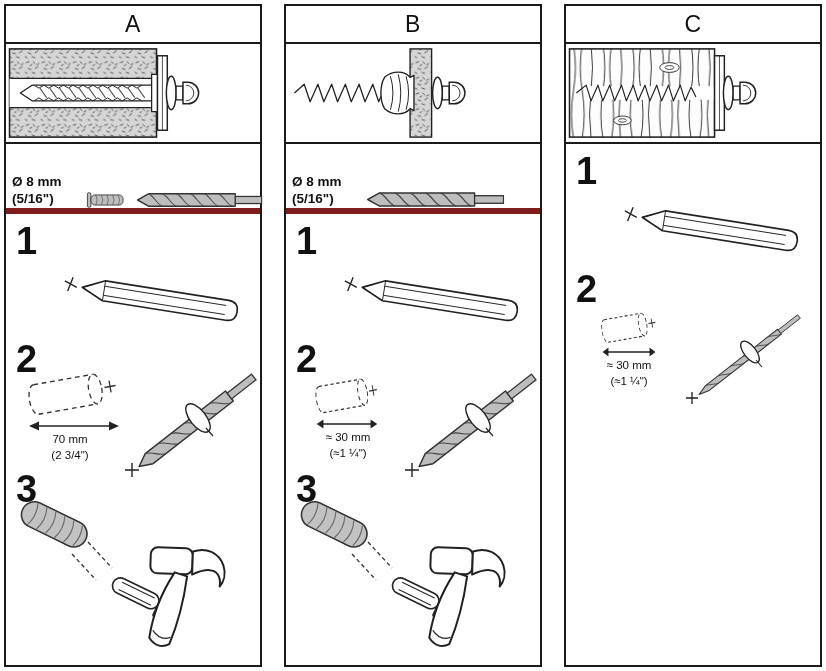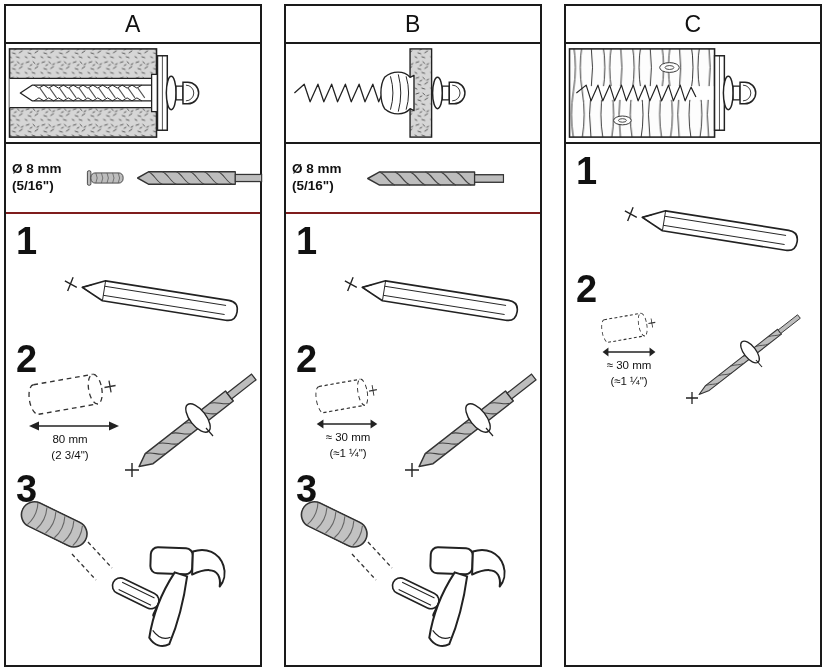--- a/index.html
+++ b/index.html
@@ -3,21 +3,21 @@
 <meta charset="utf-8">
 <style>
   *{margin:0;padding:0;box-sizing:border-box}
   html,body{width:826px;height:671px;background:#fff;font-family:"Liberation Sans",sans-serif;color:#111;overflow:hidden}
   .board{position:relative;width:826px;height:671px;background:#fff}
   .column{position:absolute;top:4px;width:258px;height:663px;border:2px solid #1a1a1a;background:#fff;display:flex;flex-direction:column}
   .col-a{left:4px}.col-b{left:284px}.col-c{left:564px}
   .col-header{height:38px;border-bottom:2px solid #1a1a1a;display:flex;align-items:center;justify-content:center;font-size:23px;letter-spacing:.5px}
   .wall{height:100px;border-bottom:2px solid #1a1a1a;position:relative;overflow:hidden}
   .wall svg{display:block;width:100%;height:100%}
-  .drill-row{height:70px;border-bottom:2px solid #7f1d1d;display:flex;align-items:center;padding:0 6px;gap:10px}
+  .drill-row{height:70px;border-bottom:6px solid #7f1d1d;display:flex;align-items:flex-end;padding:0 6px;gap:10px}
   .drill-text{font-weight:bold;font-size:13.5px;line-height:1.25;width:64px;flex:none}
   .drill-art{flex:1;display:flex;align-items:center;gap:8px}
   .steps{flex:1;position:relative;overflow:hidden}
   .step-num{position:absolute;left:10px;font-size:38px;font-weight:bold;line-height:1}
   .n1{top:8px}.n2{top:126px}.n3{top:256px}
   .abs{position:absolute}
   .depth{position:absolute;font-size:11.5px;line-height:1.35;text-align:center;white-space:nowrap}
 </style>
 </head>
 <body>
@@ -142,21 +142,21 @@
       <span class="step-num n2">2</span>
       <svg class="abs" style="left:20px;top:162px;width:94px;height:34px;transform:rotate(-10deg)" viewBox="0 0 100 34" preserveAspectRatio="none">
           <use href="#sym-hole"></use>
         </svg>
       <svg class="abs" style="left:22px;top:206px;width:92px;height:12px" viewBox="0 0 92 12" preserveAspectRatio="none">
         <path d="M9 6h74" stroke="#222" stroke-width="1.3"></path>
           <path d="M1 6l10-4.5v9z" fill="#222"></path>
           <path d="M91 6l-10-4.5v9z" fill="#222"></path>
       </svg>
       <div class="depth" style="left:8px;top:218px;width:112px">
-        <span>80 mm</span><br>
+        <span>70 mm</span><br>
         <span>(2 3/4")</span>
       </div>
       <svg class="abs" style="left:116px;top:148px;width:136px;height:120px" viewBox="0 0 136 120">
         <path d="M3 108h14M10 101v14" stroke="#222" stroke-width="1.4"></path>
         <g transform="rotate(-38 16 106)">
             <use href="#sym-bit" x="16" y="97" width="150" height="17"></use>
           </g>
         <ellipse cx="76" cy="56" rx="17" ry="8" transform="rotate(52 76 56)" fill="#fff" stroke="#222" stroke-width="1.4"></ellipse>
         <path d="M84 66l7 8" stroke="#222" stroke-width="1.2"></path>
       </svg>

